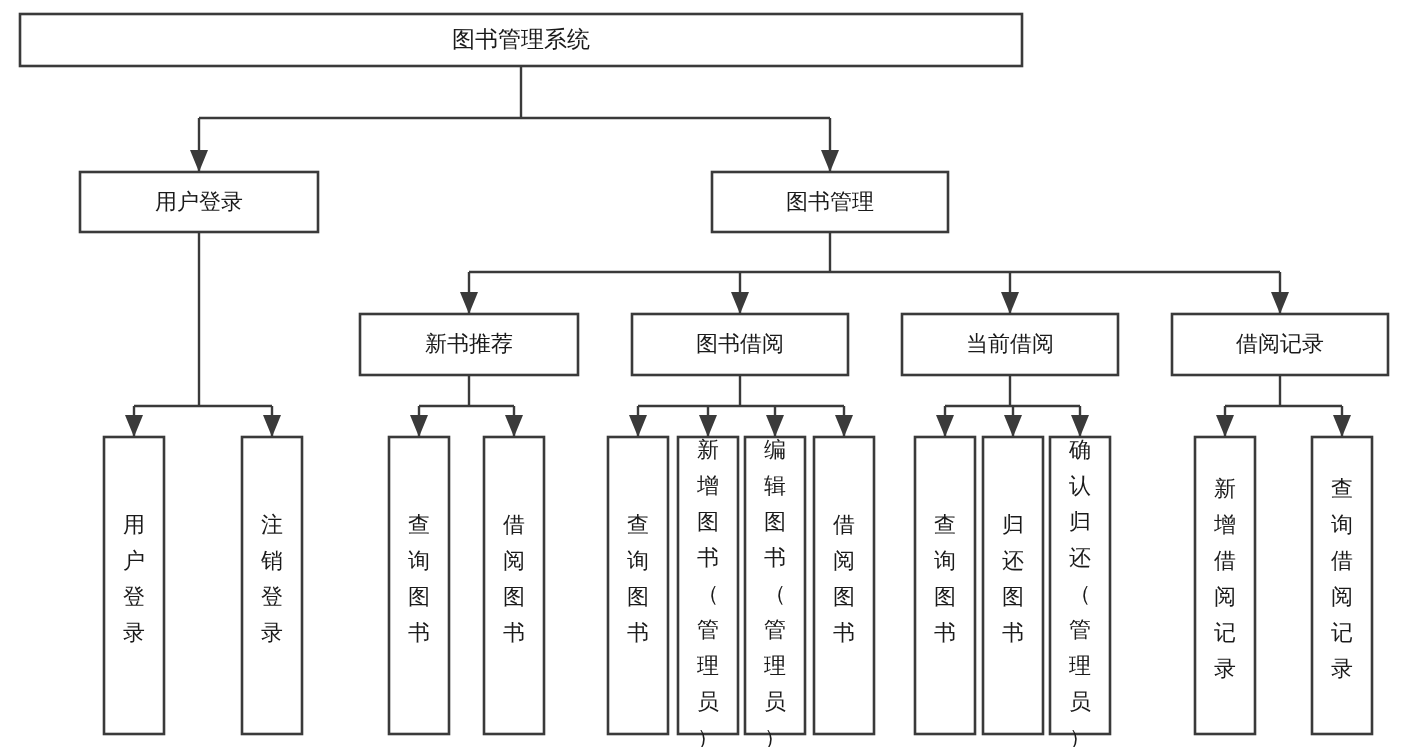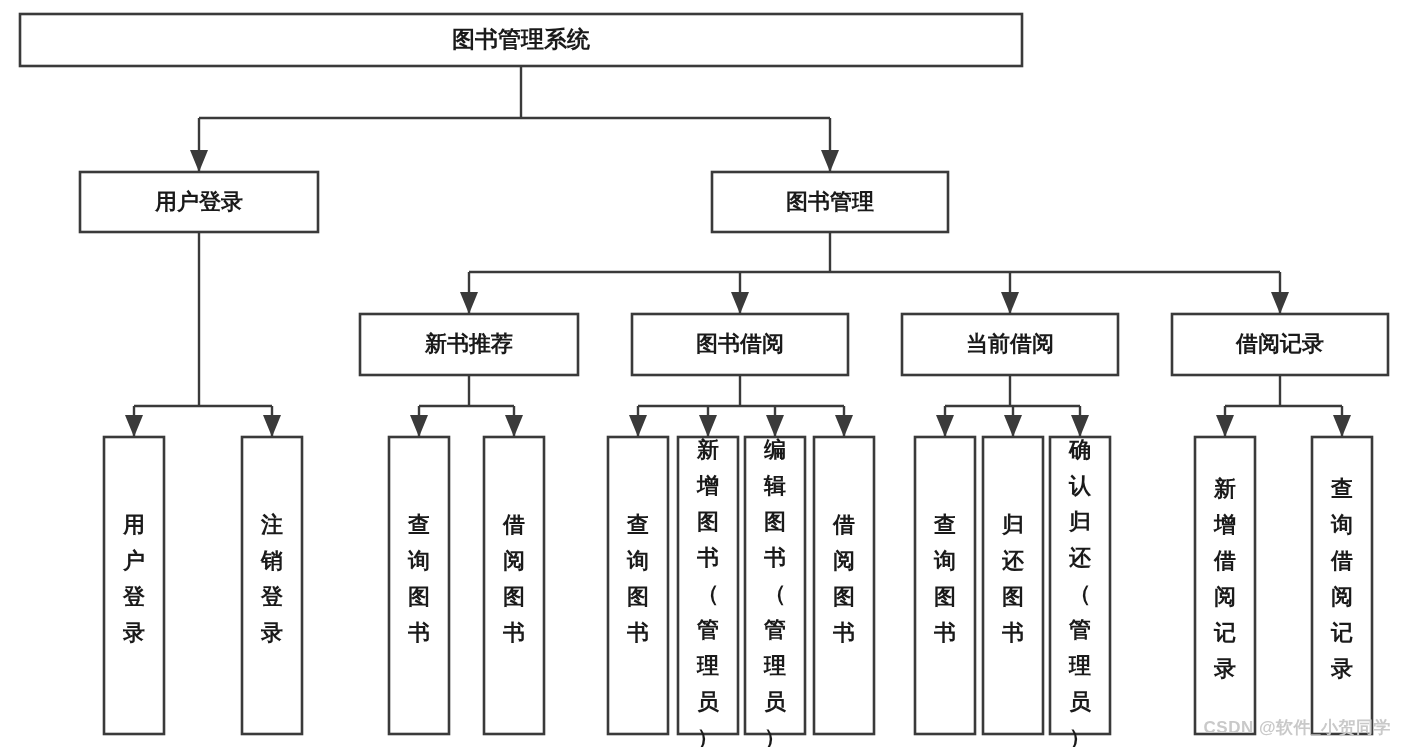--- a/index.html
+++ b/index.html
@@ -13,21 +13,20 @@
     font-family: "Liberation Sans", "DejaVu Sans", sans-serif;
     overflow: hidden;
     position: relative;
   }
   #diagram-root {
     position: absolute;
     left: 0;
     top: 0;
     width: 1405px;
     height: 747px;
-    font-weight: bold;
   }
   svg.flow {
     display: block;
     width: 1405px;
     height: 747px;
   }
   .node-rect {
     fill: #ffffff;
     stroke: #3a3a3a;
     stroke-width: 2.6;
@@ -206,14 +205,13 @@
         <g>
           <rect x="1195" y="437" width="60" height="297" class="node-rect"></rect>
           <text x="1225" class="vtext"><tspan x="1225" y="495.5">新</tspan><tspan x="1225" y="531.5">增</tspan><tspan x="1225" y="567.5">借</tspan><tspan x="1225" y="603.5">阅</tspan><tspan x="1225" y="639.5">记</tspan><tspan x="1225" y="675.5">录</tspan></text>
         </g>
         <g>
           <rect x="1312" y="437" width="60" height="297" class="node-rect"></rect>
           <text x="1342" class="vtext"><tspan x="1342" y="495.5">查</tspan><tspan x="1342" y="531.5">询</tspan><tspan x="1342" y="567.5">借</tspan><tspan x="1342" y="603.5">阅</tspan><tspan x="1342" y="639.5">记</tspan><tspan x="1342" y="675.5">录</tspan></text>
         </g>
       </g>
   </svg>
-  <div class="watermark">CSDN @软件_小贺同学</div>
 </div>
 
 </body></html>

